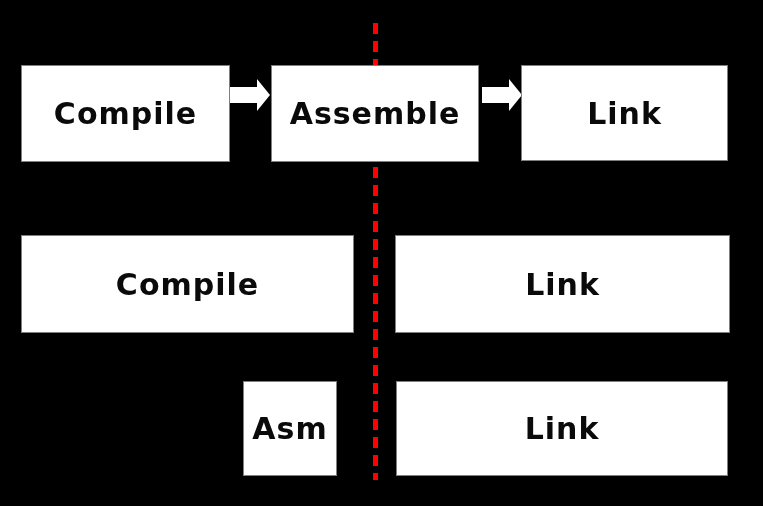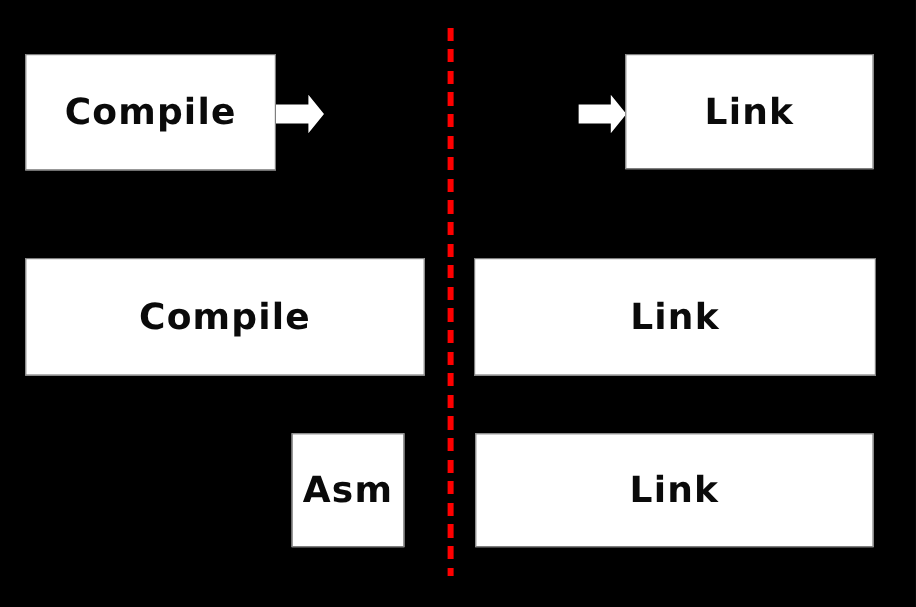--- a/index.html
+++ b/index.html
@@ -27,20 +27,21 @@
     border: 1px solid var(--box-border);
     box-sizing: border-box;
     display: flex;
     align-items: center;
     justify-content: center;
     color: var(--box-text);
     font-weight: bold;
     font-size: 30px;
     letter-spacing: 1px;
     font-family: "DejaVu Sans", "Liberation Sans", sans-serif;
+    margin-top: 20px;
   }
   #box-compile-top  { left: 21px;  top: 45px;  width: 209px; height: 97px; }
   #box-assemble-top { left: 271px; top: 45px;  width: 208px; height: 97px; }
   #box-link-top     { left: 521px; top: 45px;  width: 207px; height: 96px; }
   #box-compile-mid  { left: 21px;  top: 215px; width: 333px; height: 98px; }
   #box-link-mid     { left: 395px; top: 215px; width: 335px; height: 98px; }
   #box-asm-bottom   { left: 243px; top: 361px; width: 94px; height: 95px; }
   #box-link-bottom  { left: 396px; top: 361px; width: 332px; height: 95px; }
 
   .flow-arrow {
@@ -79,20 +80,23 @@
   <div class="box" id="box-compile-top">
     <span>Compile</span>
   </div>
 
   <div class="flow-arrow" id="arrow-1">
     <svg viewBox="0 0 40 32" aria-hidden="true">
       <polygon points="0,8 27,8 27,0 40,16 27,32 27,24 0,24"></polygon>
     </svg>
   </div>
 
+  <div class="box" id="box-assemble-top">
+    <span>Assemble</span>
+  </div>
 
   <div class="flow-arrow" id="arrow-2">
     <svg viewBox="0 0 40 32" aria-hidden="true">
       <polygon points="0,8 27,8 27,0 40,16 27,32 27,24 0,24"></polygon>
     </svg>
   </div>
 
   <div class="box" id="box-link-top">
     <span>Link</span>
   </div>

